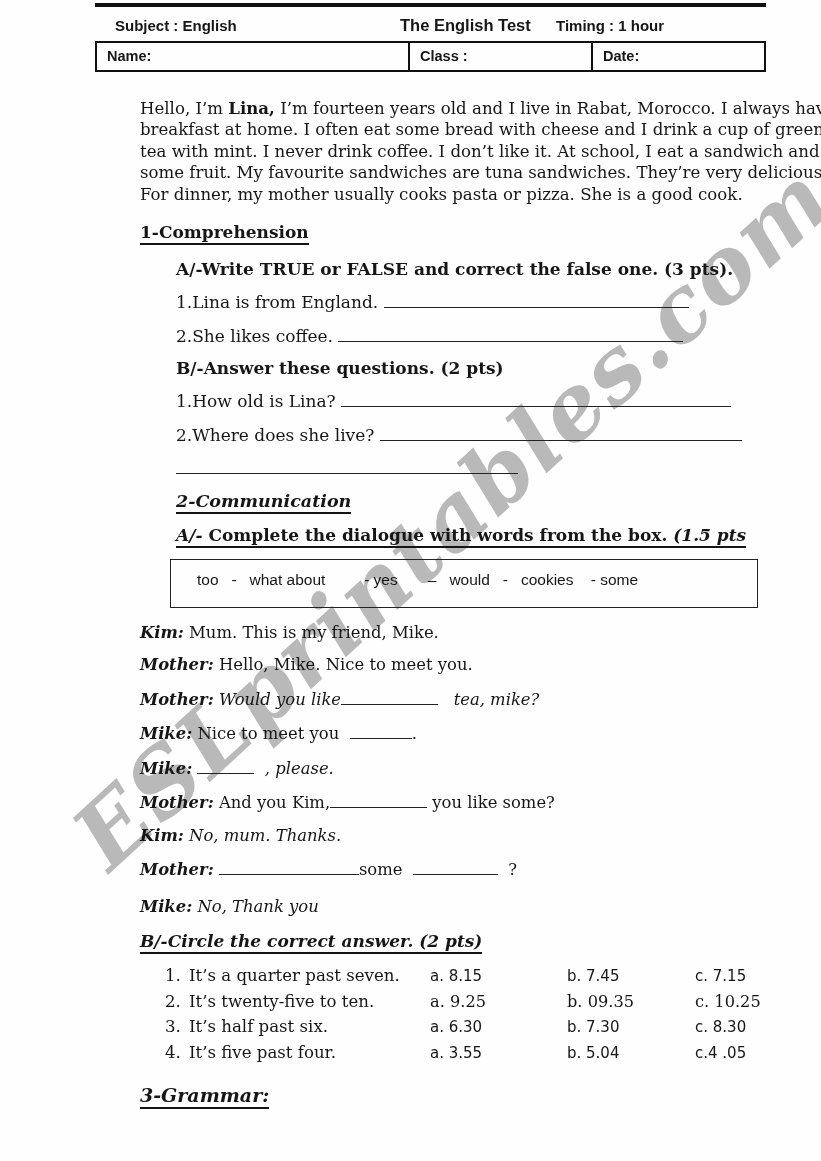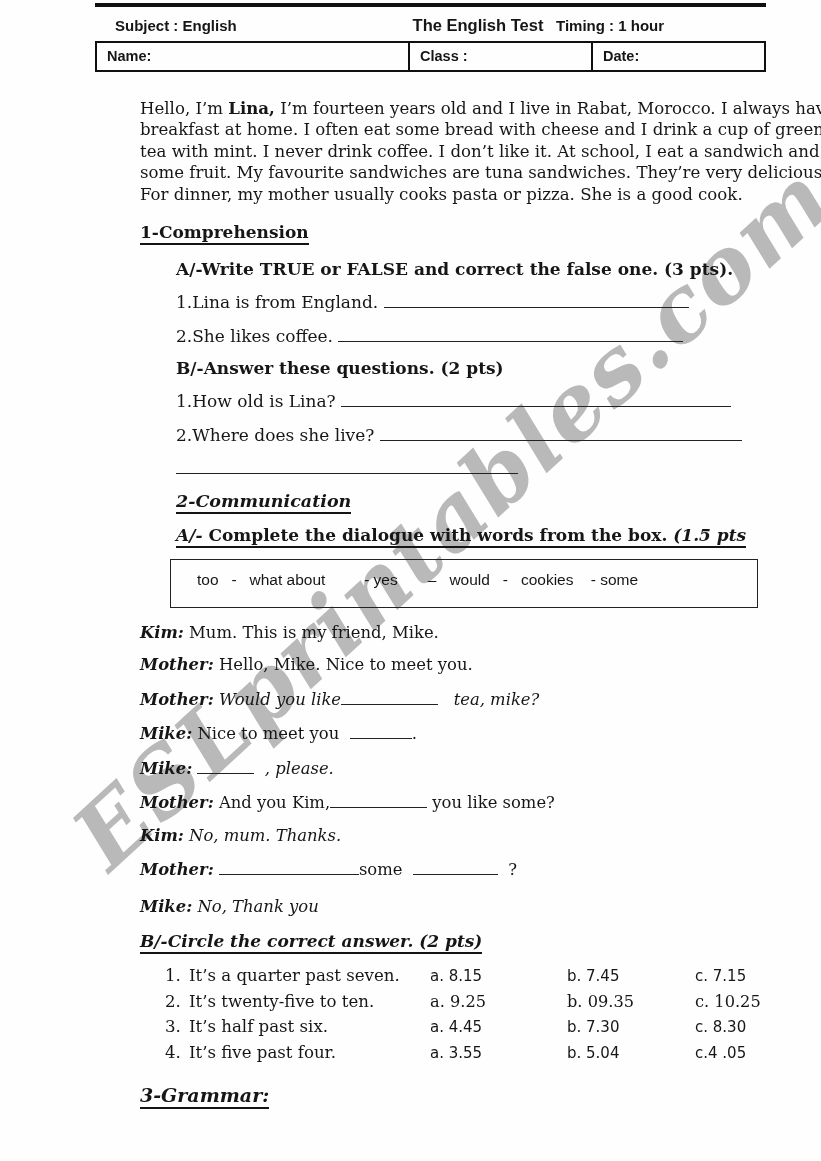--- a/index.html
+++ b/index.html
@@ -28,21 +28,21 @@
 
   
   .header-block{margin:3px 55px 0 55px;border-top:4px solid #101010;}
   .header-row{
     display:flex;align-items:baseline;
     padding:9px 0 6px 0;
     font-family:"Liberation Sans", sans-serif;
     font-weight:bold;
   }
   .h-left{width:285px;padding-left:20px;font-size:15px;}
-  .h-center{flex:1;text-align:center;font-size:16.5px;}
+  .h-center{flex:1;font-size:16.5px;}
   .h-right{width:210px;font-size:15px;}
   .info-table{
     display:grid;
     grid-template-columns:313px 183px auto;
     border:2.5px solid #101010;
     font-family:"Liberation Sans", sans-serif;
     font-weight:bold;font-size:14.5px;
   }
   .info-cell{padding:5px 8px 6px 10px;border-right:2.5px solid #101010;}
   .info-cell:last-child{border-right:none;}
@@ -162,21 +162,21 @@
         <span class="opt-sans">c. 7.15</span>
 
         <span>2.</span>
         <span>It’s twenty-five to ten.</span>
         <span class="opt-serif">a. 9.25</span>
         <span class="opt-serif">b. 09.35</span>
         <span class="opt-serif">c. 10.25</span>
 
         <span>3.</span>
         <span>It’s half past six.</span>
-        <span class="opt-sans">a. 4.45</span>
+        <span class="opt-sans">a. 6.30</span>
         <span class="opt-sans">b. 7.30</span>
         <span class="opt-sans">c. 8.30</span>
 
         <span>4.</span>
         <span>It’s five past four.</span>
         <span class="opt-sans">a. 3.55</span>
         <span class="opt-sans">b. 5.04</span>
         <span class="opt-sans">c.4 .05</span>
       </div>
 

